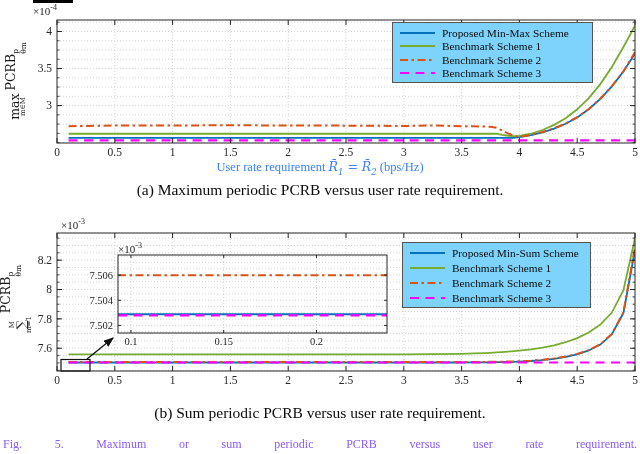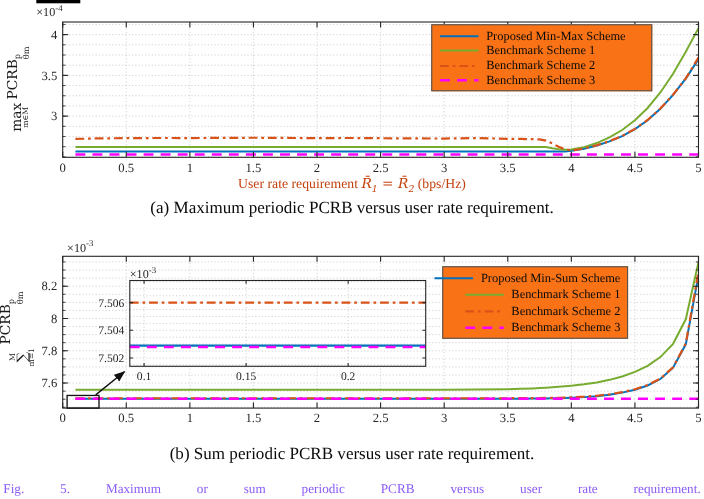--- a/index.html
+++ b/index.html
@@ -10,27 +10,27 @@
   .expo sup{font-size:8px;}
   .ylabel{position:absolute;white-space:nowrap;font-size:12.5px;color:#1a1a1a;
           font-family:"DejaVu Serif","Liberation Serif",serif;}
   .mop{display:inline-flex;flex-direction:column;align-items:center;line-height:.85;vertical-align:-4px;}
   .mop-main{font-size:12.5px;}
   .mop-sub,.mop-sup{font-size:7px;letter-spacing:0;}
   .sumglyph{font-size:13px;}
   .mbody{margin-left:3px;}
   .mscripts{display:inline-flex;flex-direction:column;line-height:1;font-size:7.5px;vertical-align:-3px;}
   .mscripts sup,.mscripts sub{font-size:7.5px;line-height:1;}
-  .xlabel{position:absolute;left:0;width:640px;text-align:center;font-size:12.5px;color:#c2410c;}
+  .xlabel{position:absolute;left:0;width:640px;text-align:center;font-size:12.5px;color:#3b82f6;}
   .xlabel i{font-family:"DejaVu Serif","Liberation Serif",serif;}
   .xlabel sub{font-size:8.5px;}
   .caption{position:absolute;left:0;width:640px;text-align:center;font-size:15.5px;color:#0a0a0a;}
   .figcaption{position:absolute;left:3px;width:634px;font-size:12px;color:#8b5cf6;
               text-align:justify;text-align-last:justify;word-spacing:2px;}
-  .legend{position:absolute;background:#f97316;border:1px solid #555;box-sizing:border-box;
+  .legend{position:absolute;background:#7dd3fc;border:1px solid #555;box-sizing:border-box;
           padding:3px 6px 2px 6px;display:flex;flex-direction:column;justify-content:space-around;}
   .legend-row{display:flex;align-items:center;height:14px;}
   .legend-row svg{flex:0 0 auto;margin-right:6px;}
   .legend-label{font-size:11.3px;color:#0a0a0a;white-space:nowrap;}
   .artifact{position:absolute;background:#000;}
 </style>
 </head>
 <body>
 
 <div id="fig">
@@ -381,21 +381,21 @@
         </svg>
         <span class="legend-label">Benchmark Scheme 2</span>
       </div>
       <div class="legend-row">
         <svg width="37" height="10">
           <line x1="1" y1="5" x2="36" y2="5" stroke="#FF00FF" stroke-width="2.2" stroke-dasharray="9,6.5"></line>
         </svg>
         <span class="legend-label">Benchmark Scheme 3</span>
       </div>
     </div>
-  <div class="legend" id="legend-b" style="left:402px;top:242px;width:169px;height:66px;align-items:flex-end;">
+  <div class="legend" id="legend-b" style="left:402px;top:242px;width:189px;height:66px;">
       <div class="legend-row">
         <svg width="37" height="10">
           <line x1="1" y1="5" x2="36" y2="5" stroke="#0072BD" stroke-width="1.8"></line>
         </svg>
         <span class="legend-label">Proposed Min-Sum Scheme</span>
       </div>
       <div class="legend-row">
         <svg width="37" height="10">
           <line x1="1" y1="5" x2="36" y2="5" stroke="#77AC30" stroke-width="1.8"></line>
         </svg>

